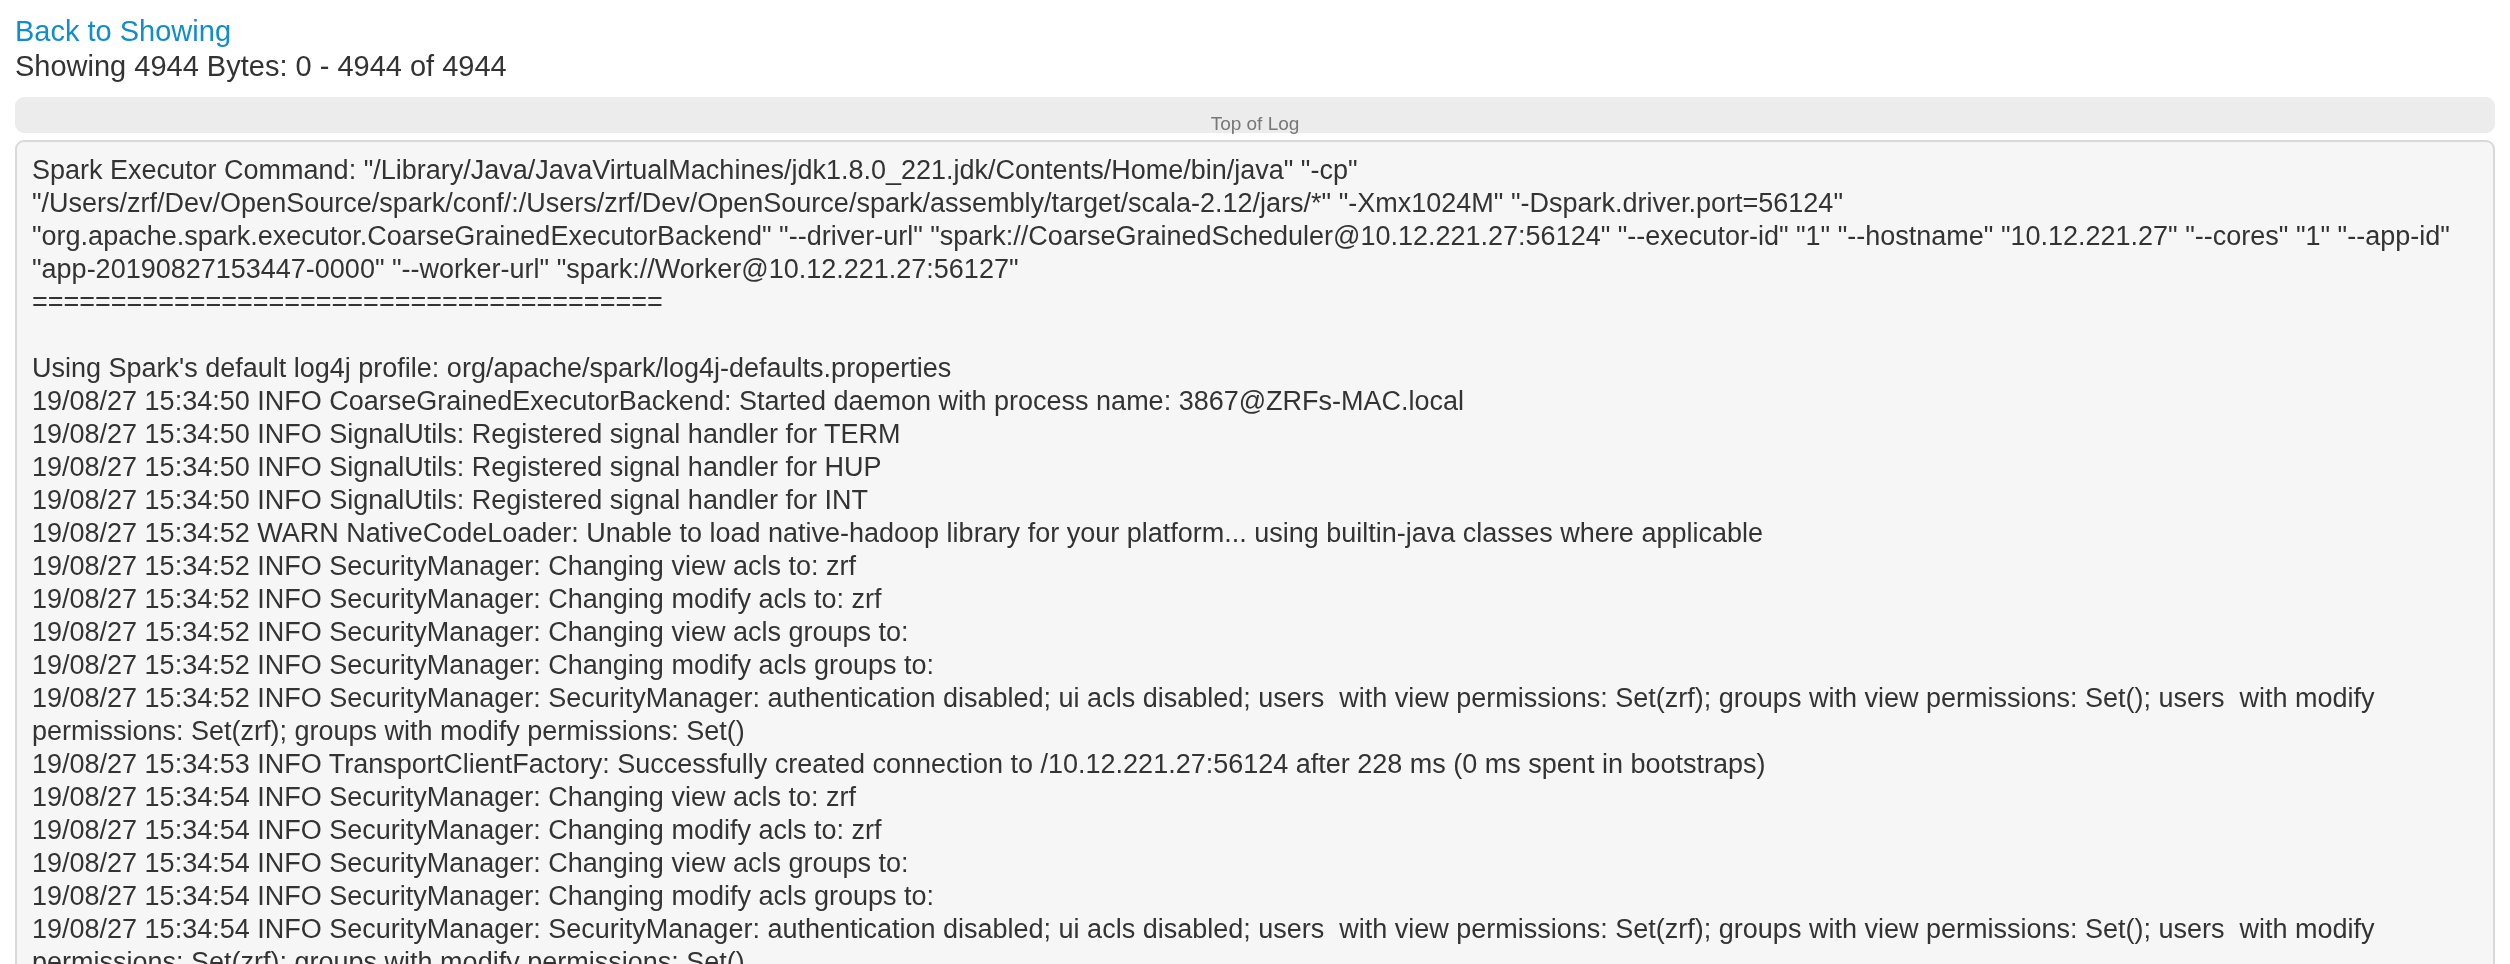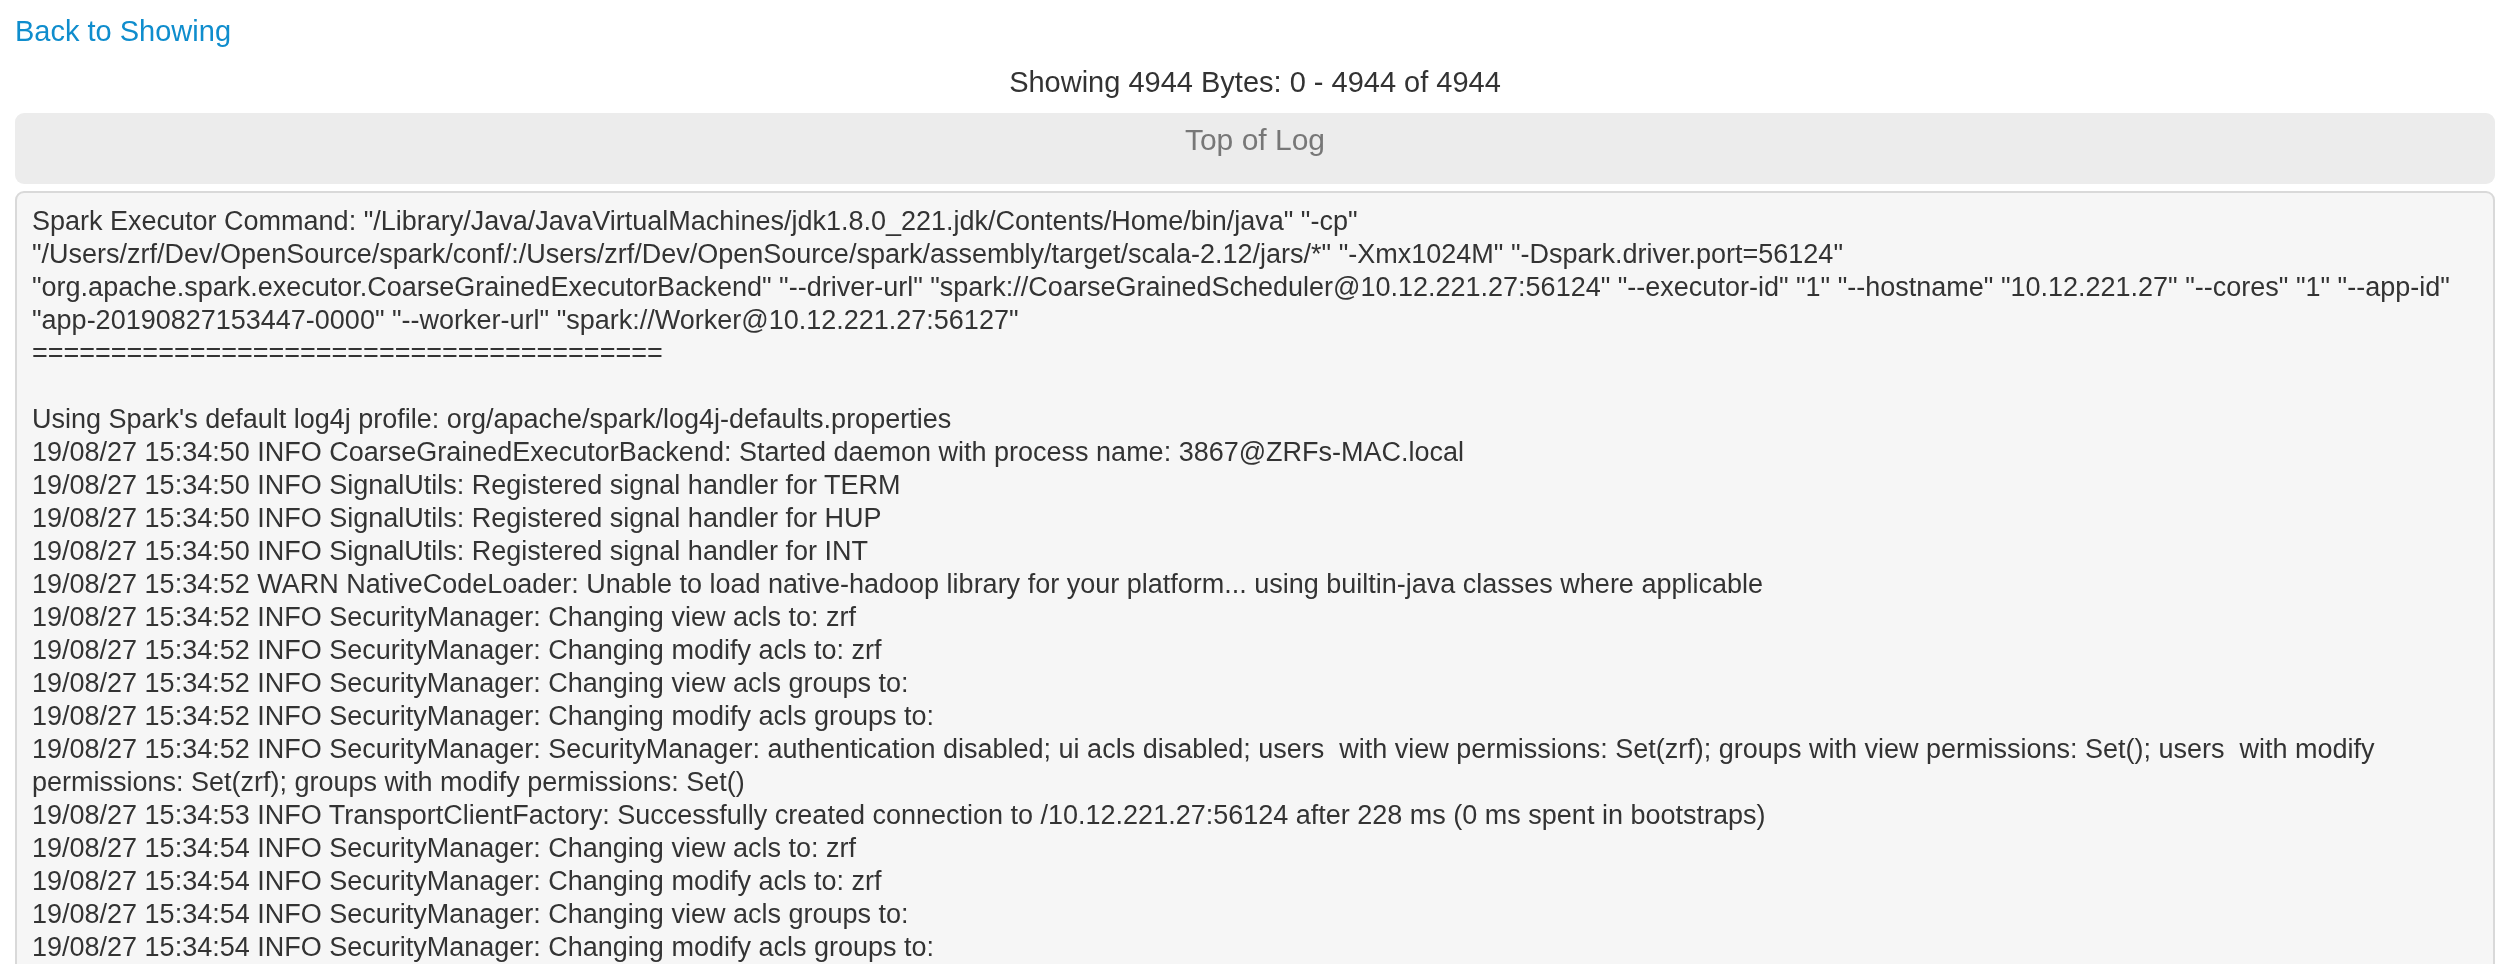--- a/index.html
+++ b/index.html
@@ -18,33 +18,31 @@
   }
   .back-link {
     display: inline-block;
     color: #0f8dcd;
     font-size: 29px;
     line-height: 34px;
     text-decoration: none;
     cursor: pointer;
   }
   .byte-range {
-    margin-top: 16px;
     color: #333333;
     font-size: 29px;
     line-height: 36px;
-    text-align: center;
   }
   .top-of-log-bar {
     margin-top: 13px;
-    height: 71px;
+    height: 36px;
     background: #ececec;
     border-radius: 9px;
     color: #777777;
-    font-size: 30px;
+    font-size: 19px;
     line-height: 54px;
     text-align: center;
     cursor: pointer;
     user-select: none;
   }
   .log-box {
     margin-top: 7px;
     background: #f6f6f6;
     border: 2px solid #d9d9d9;
     border-radius: 9px;

